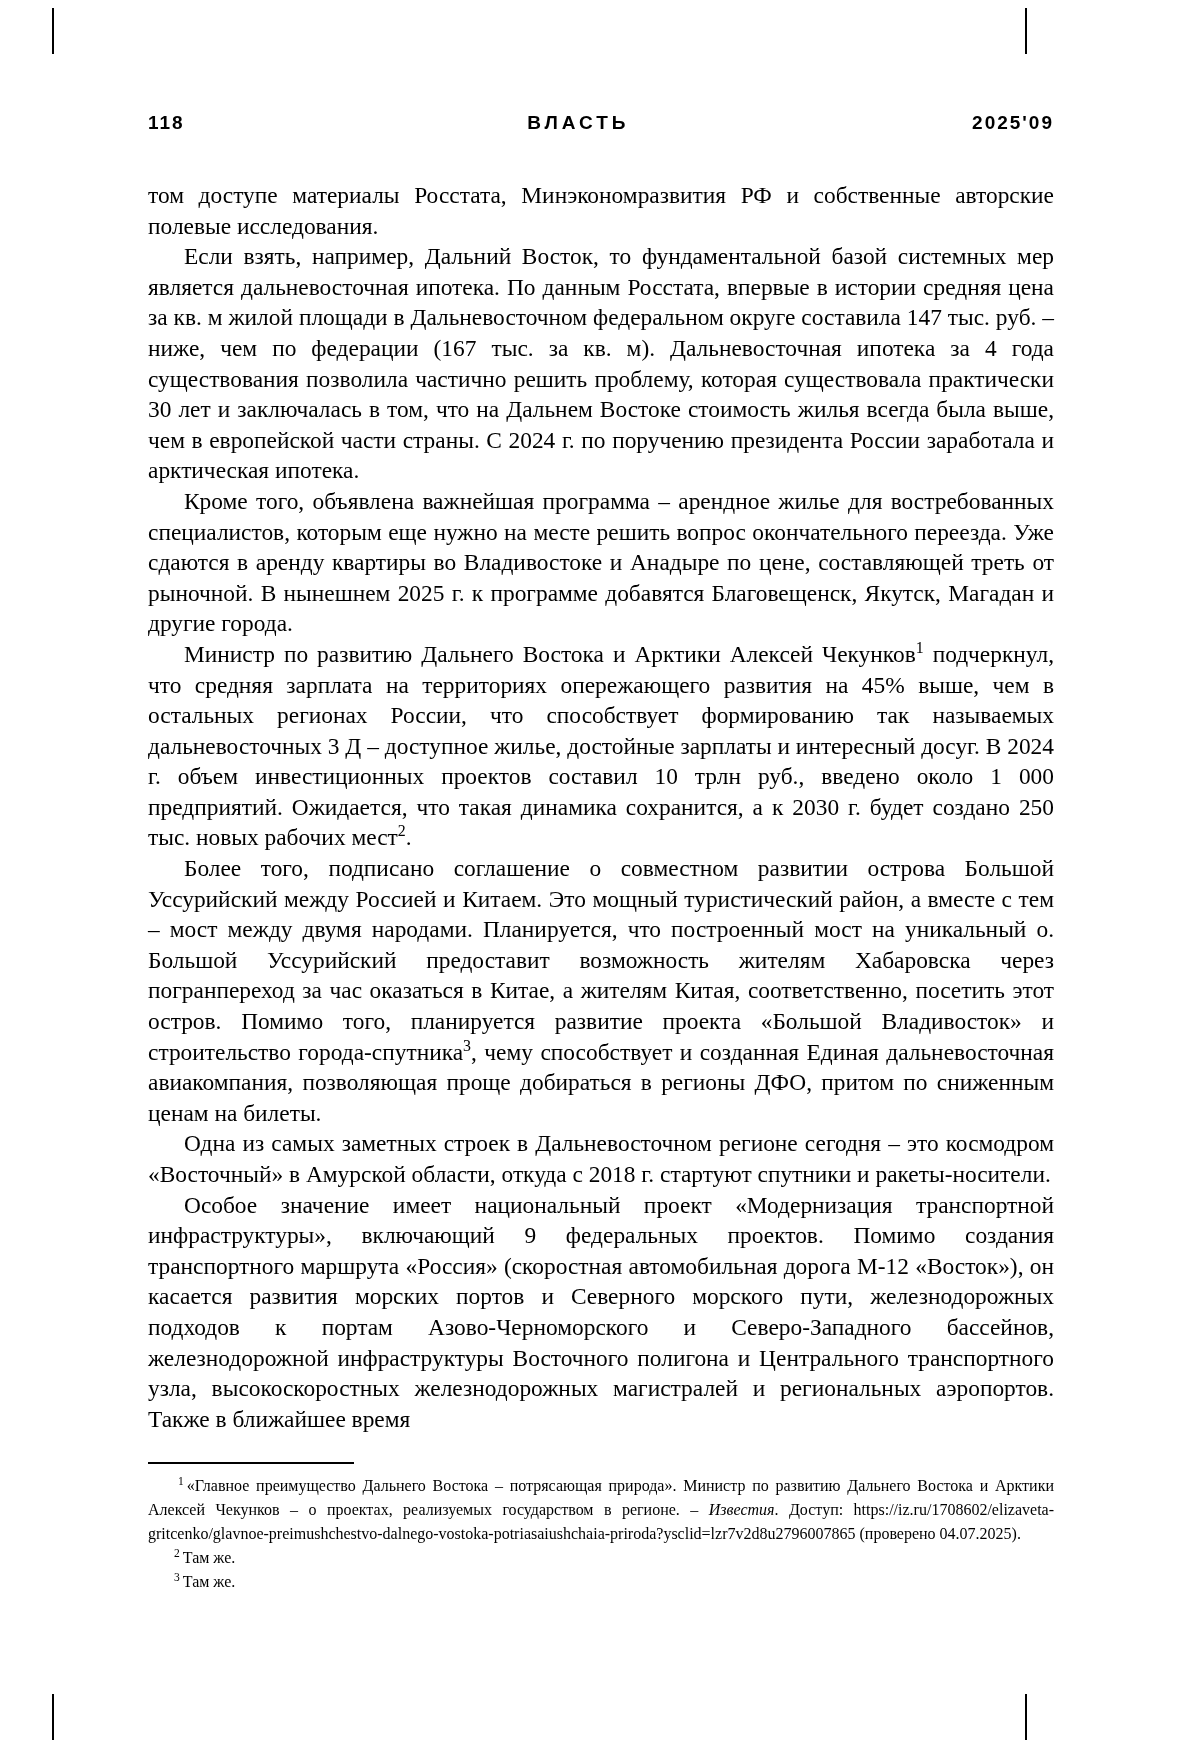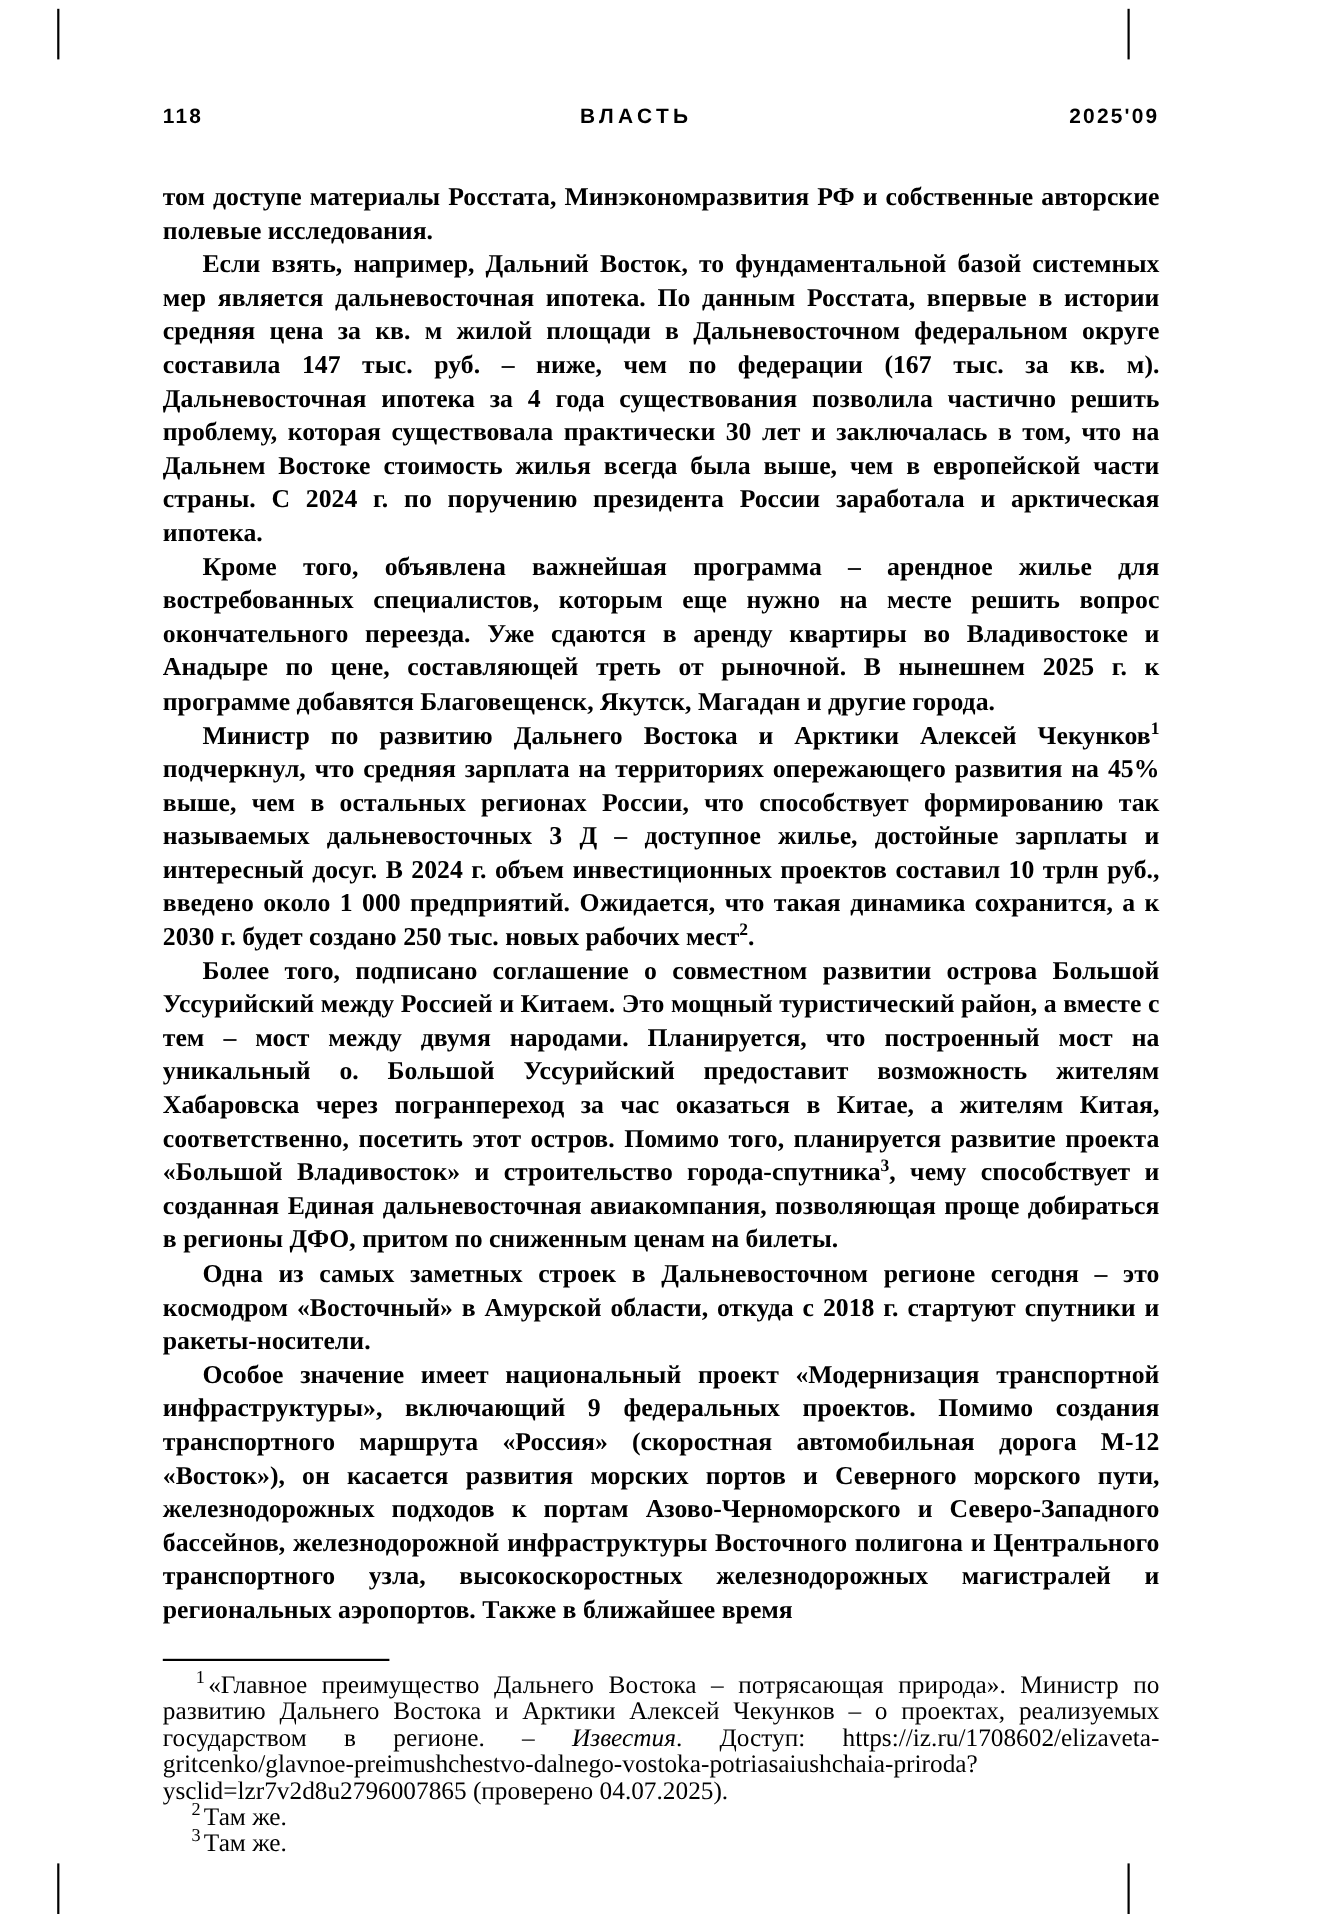--- a/index.html
+++ b/index.html
@@ -33,47 +33,47 @@
   
   .runhead {
     display: flex;
     align-items: center;
     justify-content: space-between;
     font-family: "Liberation Sans", sans-serif;
     font-weight: bold;
     font-size: 19px;
     letter-spacing: 2px;
     margin-bottom: 46px;
+    margin-top: 16px;
   }
   .runhead .journal { letter-spacing: 4px; }
   .runhead .issue { letter-spacing: 2px; }
 
   
   .body-text p {
     margin: 0;
     text-indent: 36px;
     text-align: justify;
     font-size: 23.4px;
     line-height: 30.6px;
     hyphens: manual;
-    font-weight: bold;
   }
   .body-text p.noindent { text-indent: 0; }
 
   sup {
     font-size: 0.68em;
     vertical-align: super;
     line-height: 0;
   }
 
   
   .footnotes {
     margin-top: 20px;
     padding-top: 8px;
-    font-size: 23px;
+    font-size: 16px;
     line-height: 24px;
   }
   .footnote-rule {
     width: 206px;
     height: 2px;
     background: #000;
     margin-bottom: 10px;
   }
   .footnotes p {
     margin: 0;

